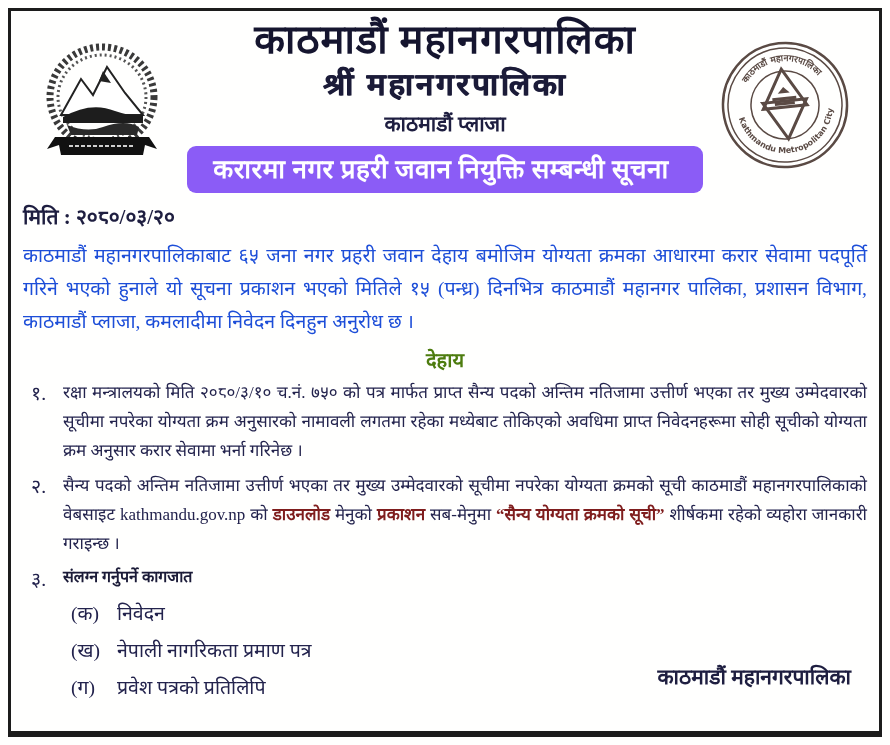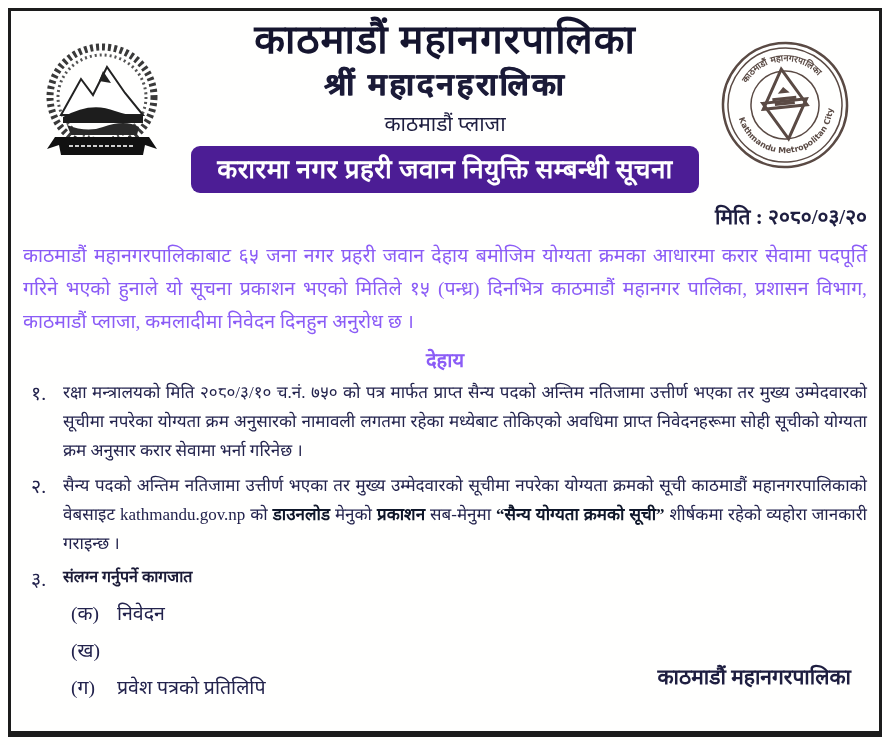--- a/index.html
+++ b/index.html
@@ -8,34 +8,34 @@
   .sheet{position:relative;width:890px;height:745px;background:#fffffe;box-sizing:border-box;}
   .frame{position:absolute;left:8px;top:8px;right:8px;bottom:8px;
          border:3px solid #1c1c1c;border-bottom-width:6px;box-sizing:border-box;
          padding:4px 12px 0 12px;}
   
   .hdr{text-align:center;line-height:1.15;}
   .hdr-title{font-size:40px;font-weight:800;color:#15152f;letter-spacing:1px;margin-top:2px;}
   .hdr-stylized{font-size:31px;font-weight:800;color:#1b1b38;letter-spacing:3px;margin-top:4px;
                 text-shadow:1px 0 0 #1b1b38;}
   .hdr-office{font-size:23px;font-weight:700;color:#1e1e40;margin-top:10px;}
-  .hdr-place{font-size:21px;font-weight:400;color:#1e1e40;margin-top:9px;}
+  .hdr-place{font-size:21px;font-weight:700;color:#1e1e40;margin-top:9px;}
   
   .banner-wrap{text-align:center;margin-top:10px;}
-  .banner{display:inline-block;background:#4c1d95;color:#ffffff;font-size:26px;font-weight:800;
-          padding:4px 26px 7px 26px;border-radius:9px;letter-spacing:0.5px;}
-  .date-line{text-align:right;font-size:21px;font-weight:700;color:#1e1e40;margin-top:9px;}
+  .banner{display:inline-block;background:#8b5cf6;color:#ffffff;font-size:26px;font-weight:800;
+          padding:4px 34px 7px 26px;border-radius:9px;letter-spacing:0.5px;}
+  .date-line{text-align:left;font-size:21px;font-weight:700;color:#1e1e40;margin-top:9px;}
   
-  .intro{font-size:19.5px;line-height:1.70;text-align:justify;margin-top:9px;color:#8b5cf6;}
-  .details-heading{text-align:center;font-size:20px;font-weight:800;color:#8b5cf6;margin-top:8px;}
+  .intro{font-size:19.5px;line-height:1.70;text-align:justify;margin-top:9px;color:#1d4ed8;}
+  .details-heading{text-align:center;font-size:20px;font-weight:800;color:#4d7c0f;margin-top:8px;}
   .item{display:flex;margin-top:6px;}
   .item-num{width:40px;padding-left:8px;font-size:19.5px;box-sizing:border-box;flex:none;}
   .item-body{flex:1;font-size:17px;line-height:1.70;text-align:justify;}
   .item-heading{font-size:16px;font-weight:800;color:#1b1b38;line-height:1.5;}
-  .bold{font-weight:800;color:#0f172a;}
+  .bold{font-weight:800;color:#7f1d1d;}
   .sub{display:flex;margin-left:48px;margin-top:7px;font-size:19.5px;line-height:1.55;}
   .sub-label{width:46px;flex:none;}
   
   .signature{position:absolute;right:28px;bottom:34px;text-align:center;
              font-size:21px;font-weight:700;color:#1e1e40;line-height:1.8;}
   
   .emblem-left{position:absolute;left:30px;top:26px;width:122px;height:128px;}
   .emblem-right{position:absolute;right:24px;top:24px;width:140px;height:140px;transform:rotate(-6deg);}
   svg{display:block;}
 </style>
@@ -76,21 +76,21 @@
         <path d="M70 34 L92 72 L48 72 Z" fill="none" stroke="#5a4a44" stroke-width="3"></path>
         <path d="M70 104 L92 66 L48 66 Z" fill="none" stroke="#5a4a44" stroke-width="3"></path>
         <rect x="58" y="62" width="24" height="3" fill="#5a4a44"></rect>
         <rect x="60" y="67" width="20" height="3" fill="#5a4a44"></rect>
         <path d="M64 58 L70 52 L76 58 Z" fill="#5a4a44"></path>
       </svg>
     </div>
 
     <div class="hdr">
       <div class="hdr-title">काठमाडौं महानगरपालिका</div>
-      <div class="hdr-stylized">श्रीं महादनहरालिका</div>
+      <div class="hdr-stylized">श्रीं महानगरपालिका</div>
       <div class="hdr-place">काठमाडौं प्लाजा</div>
     </div>
 
     <div class="banner-wrap">
       <span class="banner">करारमा नगर प्रहरी जवान नियुक्ति सम्बन्धी सूचना</span>
     </div>
     <div class="date-line">मिति : २०८०/०३/२०</div>
 
     <div class="intro">काठमाडौं महानगरपालिकाबाट ६५ जना नगर प्रहरी जवान देहाय बमोजिम योग्यता क्रमका आधारमा करार सेवामा पदपूर्ति गरिने भएको हुनाले यो सूचना प्रकाशन भएको मितिले १५ (पन्ध्र) दिनभित्र काठमाडौं महानगर पालिका, प्रशासन विभाग, काठमाडौं प्लाजा, कमलादीमा निवेदन दिनहुन अनुरोध छ ।</div>
 
@@ -109,20 +109,21 @@
     <div class="item">
       <div class="item-num">३.</div>
       <div class="item-body item-heading">संलग्न गर्नुपर्ने कागजात</div>
     </div>
     <div class="sub">
       <div class="sub-label">(क)</div>
       <div>निवेदन</div>
     </div>
     <div class="sub">
       <div class="sub-label">(ख)</div>
+      <div>नेपाली नागरिकता प्रमाण पत्र</div>
     </div>
     <div class="sub">
       <div class="sub-label">(ग)</div>
       <div>प्रवेश पत्रको प्रतिलिपि</div>
     </div>
 
     <div class="signature">
       <div>काठमाडौं महानगरपालिका</div>
     </div>
 

